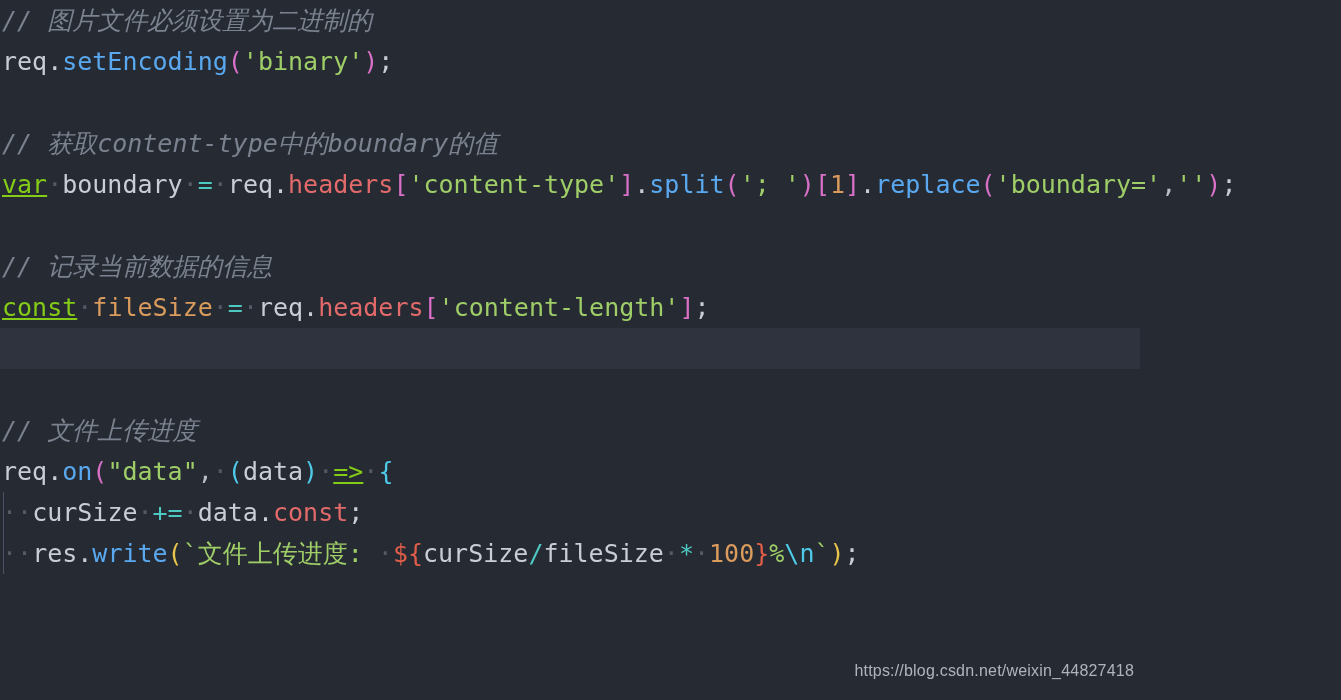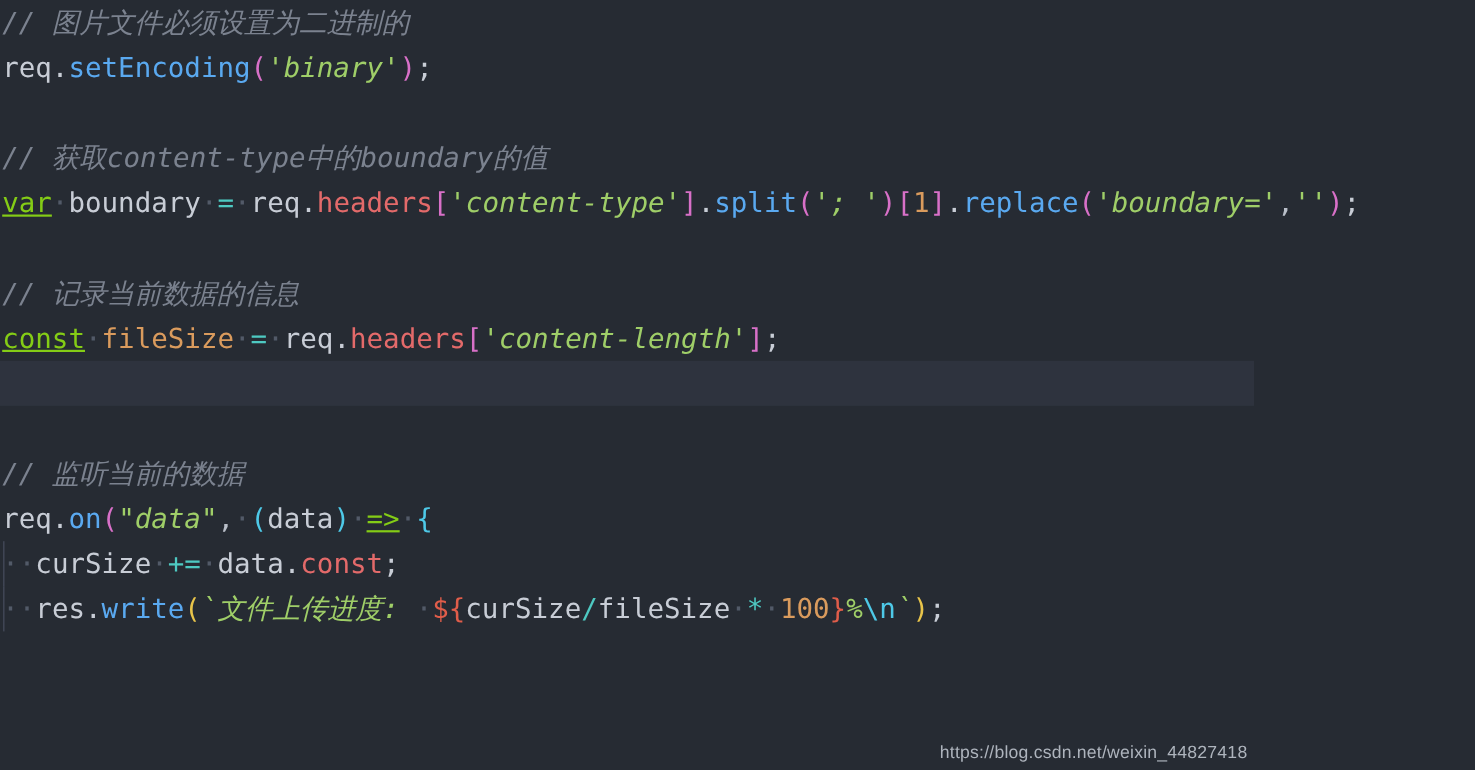--- a/index.html
+++ b/index.html
@@ -46,35 +46,35 @@
     width: 1px;
     background: #4b5263;
   }
 
   
   .t-comment   { color: #7b828f; font-style: italic; }
   .t-plain     { color: #c8cdd6; }
   .t-keyword   { color: #84cc16; text-decoration: underline; }
   .t-func      { color: #5aa9f0; margin-top: 14px; }
   .t-prop      { color: #e36a6a; margin-top: 45px; }
-  .t-string    { color: #9fce68; font-style: italic; }
+  .t-string    { color: #9fce68; }
   .t-number    { color: #da9b5d; }
   .t-operator  { color: #4ec9c2; }
   .t-paren-pink{ color: #d870c8; }
   .t-paren-yellow { color: #e8c44a; }
   .t-paren-blue{ color: #4ec9e8; }
   .t-interp    { color: #e05d4a; }
   .t-punct     { color: #b9bfc9; }
 
   .ws { color: #525a68; }
 
   #watermark {
     position: absolute;
     right: 6px;
-    bottom: 6px;
+    bottom: 20px;
     font-family: "Liberation Sans", sans-serif;
     font-size: 16px;
     color: #aeb4bd;
     letter-spacing: 0.2px;
   }
 </style>
 </head>
 <body>
 
 <div id="editor">
@@ -94,21 +94,21 @@
   <div class="code-line"><span class="t-comment">// 记录当前数据的信息</span></div>
 
   <div class="code-line"><span class="t-keyword">const</span><span class="ws">·</span><span class="t-number">fileSize</span><span class="ws">·</span><span class="t-operator">=</span><span class="ws">·</span><span class="t-plain">req</span><span class="t-plain">.</span><span class="t-prop">headers</span><span class="t-paren-pink">[</span><span class="t-string">'content-length'</span><span class="t-paren-pink">]</span><span class="t-plain">;</span></div>
 
 
 
   <div class="code-line active-line"> </div>
 
   <div class="code-line"> </div>
 
-  <div class="code-line"><span class="t-comment">// 监听当前的数据</span></div>
+  <div class="code-line"><span class="t-comment">// 文件上传进度</span></div>
 
   <div class="code-line"><span class="t-plain">req</span><span class="t-plain">.</span><span class="t-func">on</span><span class="t-paren-pink">(</span><span class="t-string">"data"</span><span class="t-punct">,</span><span class="ws">·</span><span class="t-paren-blue">(</span><span class="t-plain">data</span><span class="t-paren-blue">)</span><span class="ws">·</span><span class="t-keyword">=&gt;</span><span class="ws">·</span><span class="t-paren-blue">{</span></div>
 
   <div class="code-line indented"><span class="ws">·</span><span class="ws">·</span><span class="t-plain">curSize</span><span class="ws">·</span><span class="t-operator">+=</span><span class="ws">·</span><span class="t-plain">data</span><span class="t-plain">.</span><span class="t-prop">const</span><span class="t-plain">;</span></div>
 
   <div class="code-line indented"><span class="ws">·</span><span class="ws">·</span><span class="t-plain">res</span><span class="t-plain">.</span><span class="t-func">write</span><span class="t-paren-yellow">(</span><span class="t-string">`</span><span class="t-string">文件上传进度: </span><span class="ws">·</span><span class="t-interp">${</span><span class="t-plain">curSize</span><span class="t-operator">/</span><span class="t-plain">fileSize</span><span class="ws">·</span><span class="t-operator">*</span><span class="ws">·</span><span class="t-number">100</span><span class="t-interp">}</span><span class="t-string">%</span><span class="t-paren-blue">\n</span><span class="t-string">`</span><span class="t-paren-yellow">)</span><span class="t-plain">;</span></div>
 
 
   <div class="code-line"></div>
 

